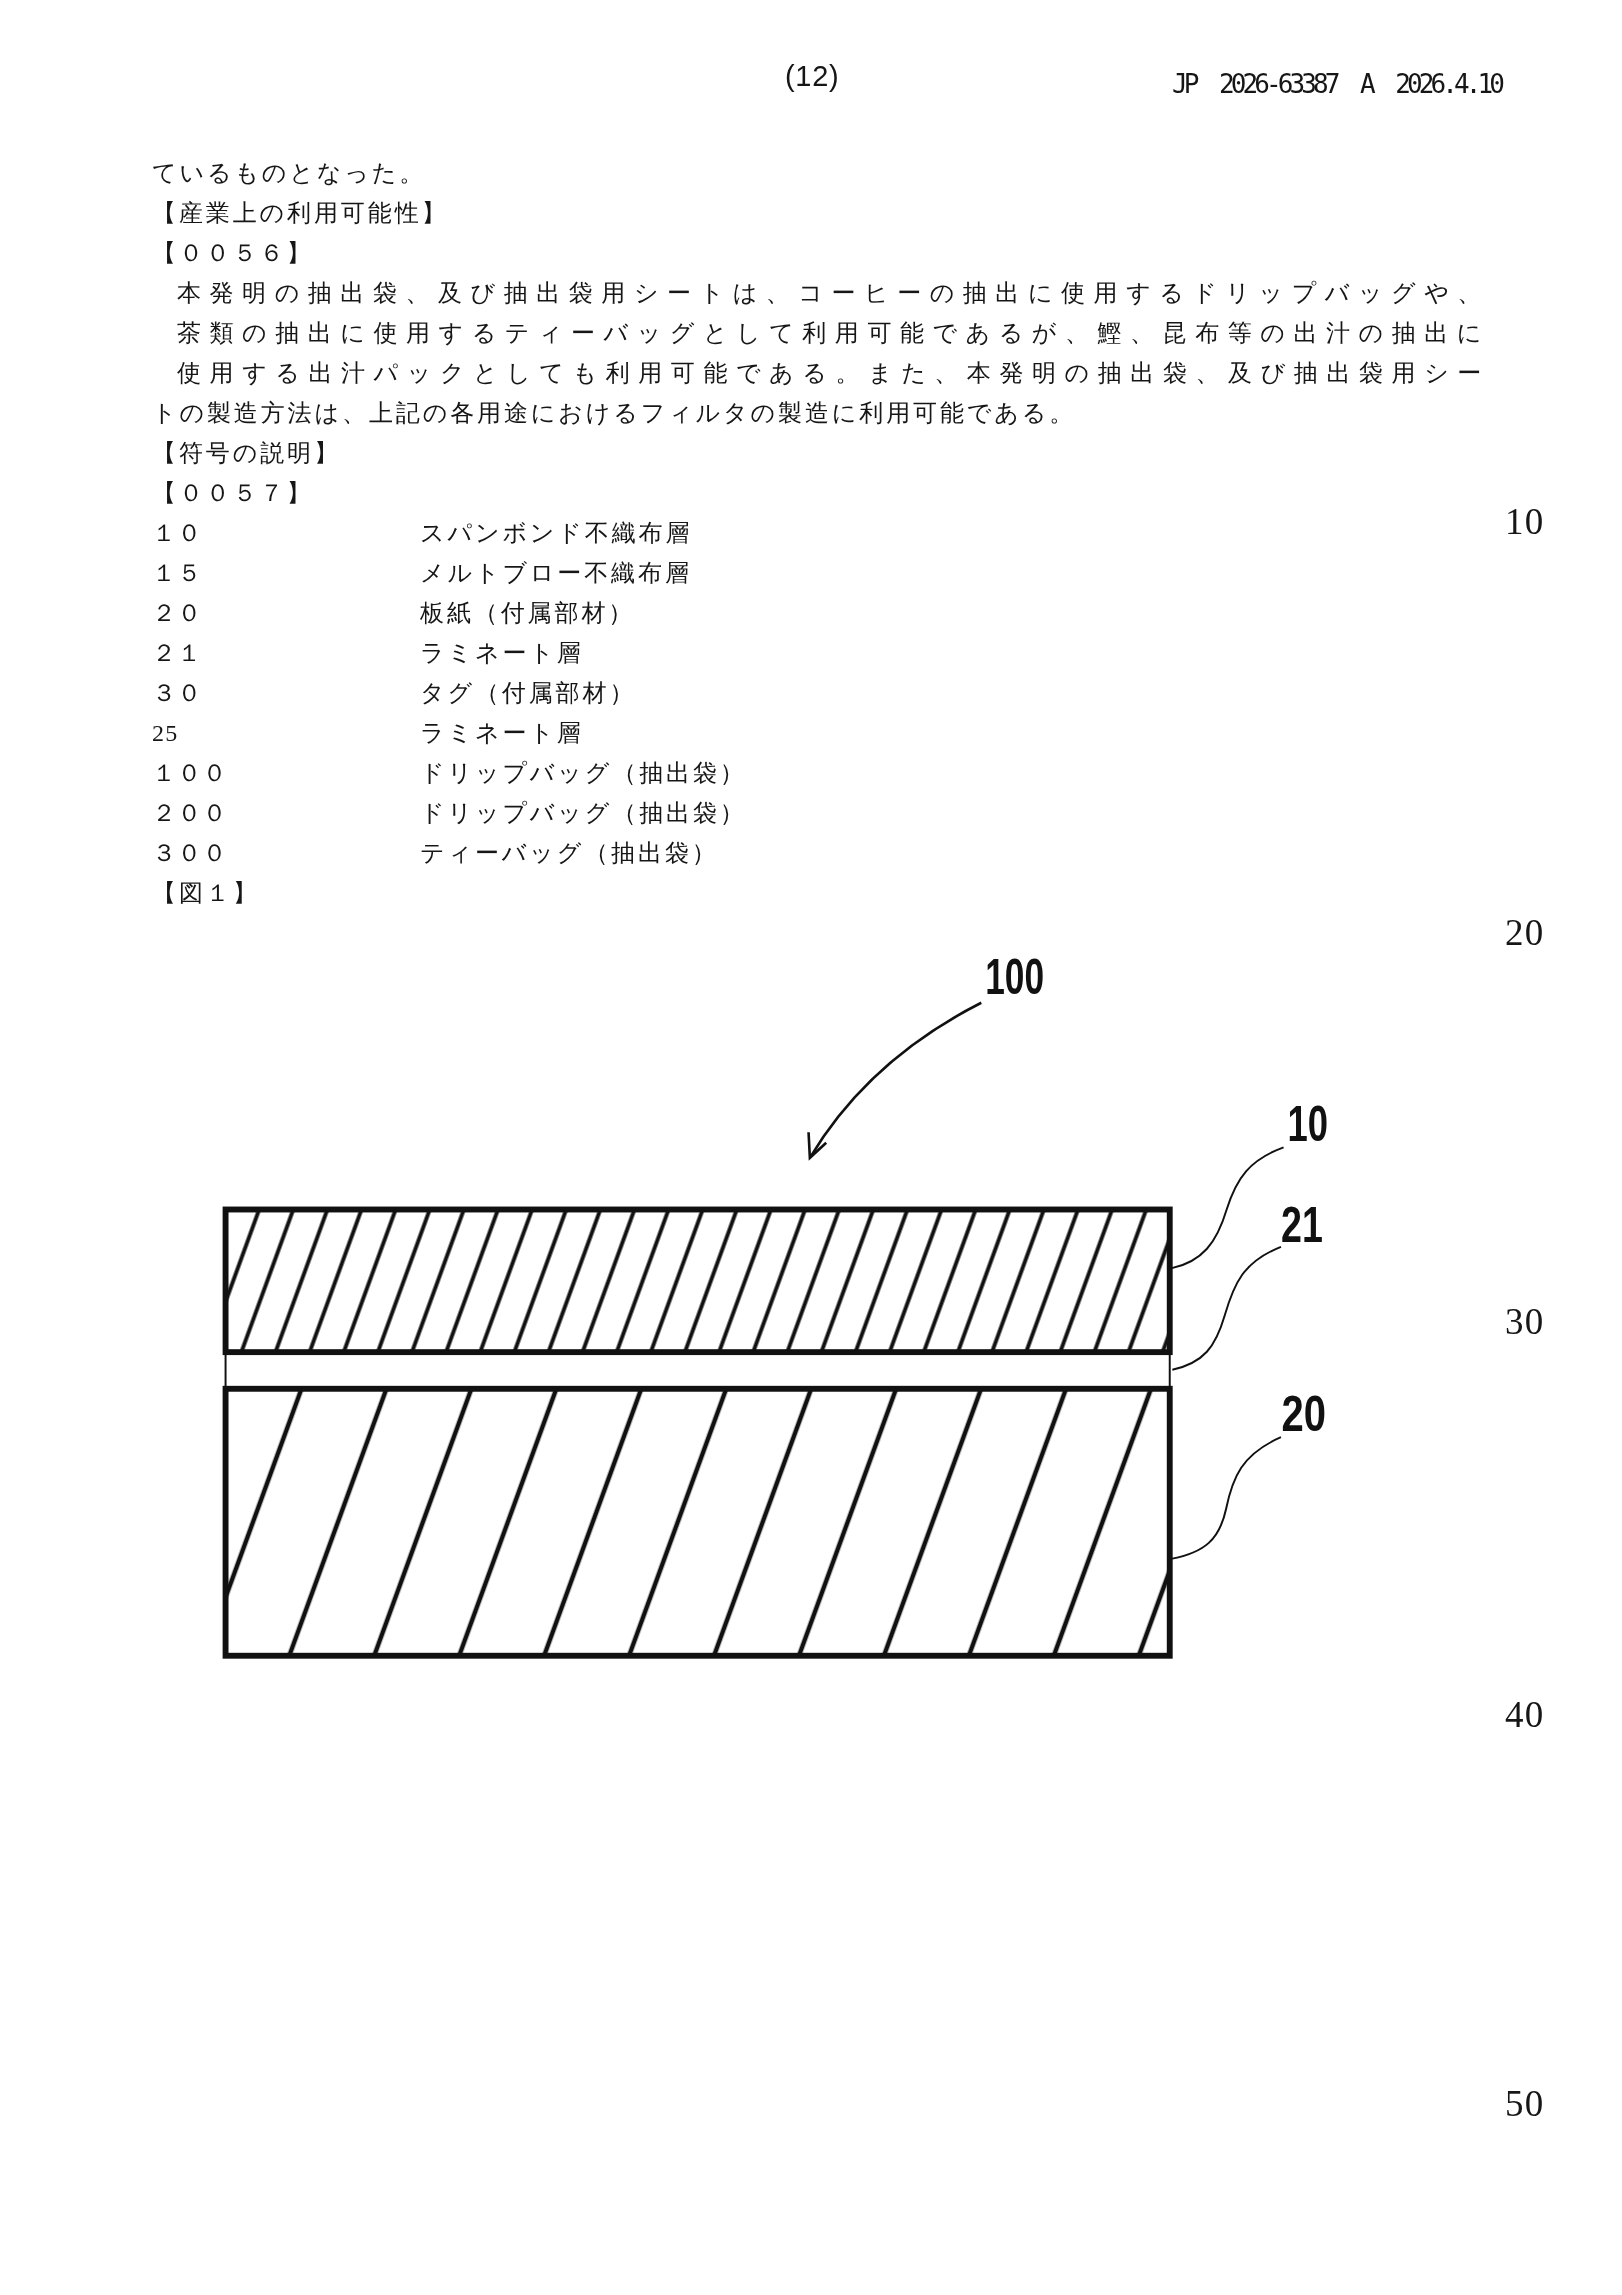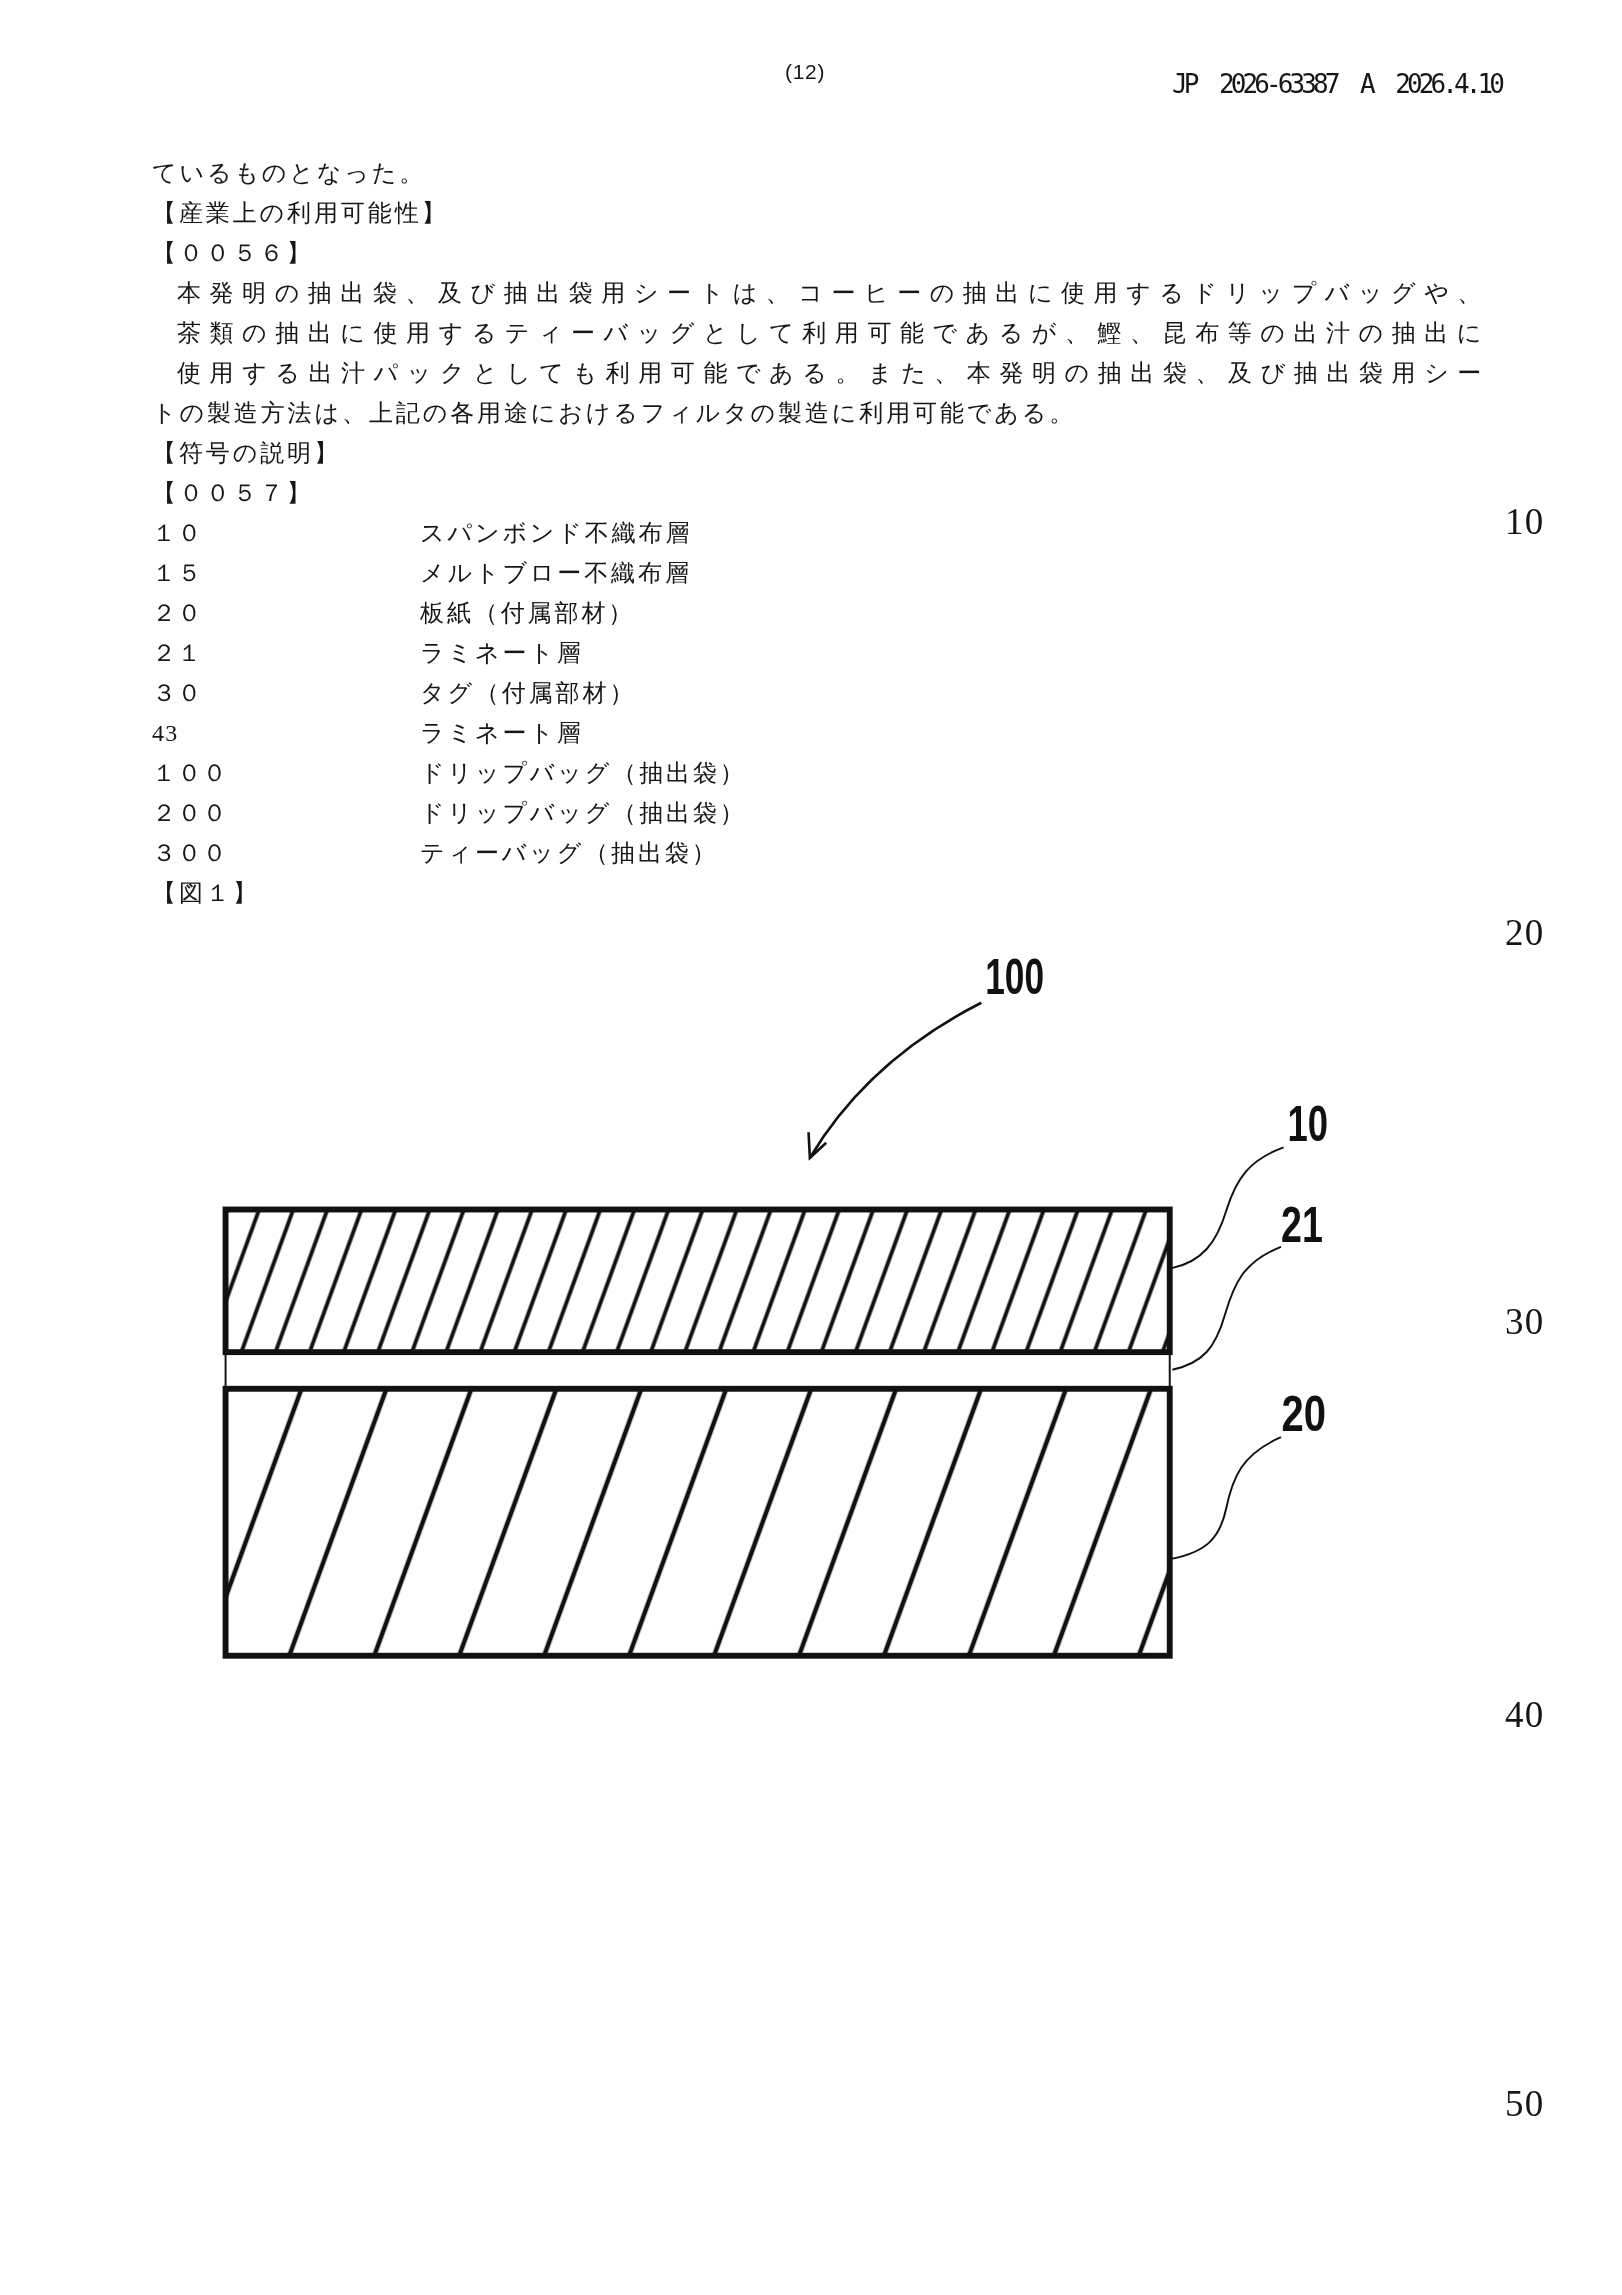--- a/index.html
+++ b/index.html
@@ -10,21 +10,21 @@
     color:#161616;
     font-family:"Liberation Serif","DejaVu Serif",serif;
     overflow:hidden;
   }
   .abs{position:absolute;}
 
   
   #hdr-page-num{
     left:785px;top:60px;
     font-family:"Liberation Sans","DejaVu Sans",sans-serif;
-    font-size:21px;letter-spacing:0.7px;
+    font-size:29px;letter-spacing:0.7px;
   }
   #hdr-pub{
     left:1172px;top:69px;
     font-family:"DejaVu Sans Mono","Liberation Mono",monospace;
     font-size:26px;letter-spacing:-3.9px;white-space:pre;
   }
 
   
   #text-block{
     left:152px;top:153px;width:1315px;
@@ -94,21 +94,21 @@
   </div>
   <div class="tline ref-row">
     <span class="ref-num">２１</span>
     <span class="ref-label">ラミネート層</span>
   </div>
   <div class="tline ref-row">
     <span class="ref-num">３０</span>
     <span class="ref-label">タグ（付属部材）</span>
   </div>
   <div class="tline ref-row">
-    <span class="ref-num">43</span>
+    <span class="ref-num">25</span>
     <span class="ref-label">ラミネート層</span>
   </div>
   <div class="tline ref-row">
     <span class="ref-num">１００</span>
     <span class="ref-label">ドリップバッグ（抽出袋）</span>
   </div>
   <div class="tline ref-row">
     <span class="ref-num">２００</span>
     <span class="ref-label">ドリップバッグ（抽出袋）</span>
   </div>

